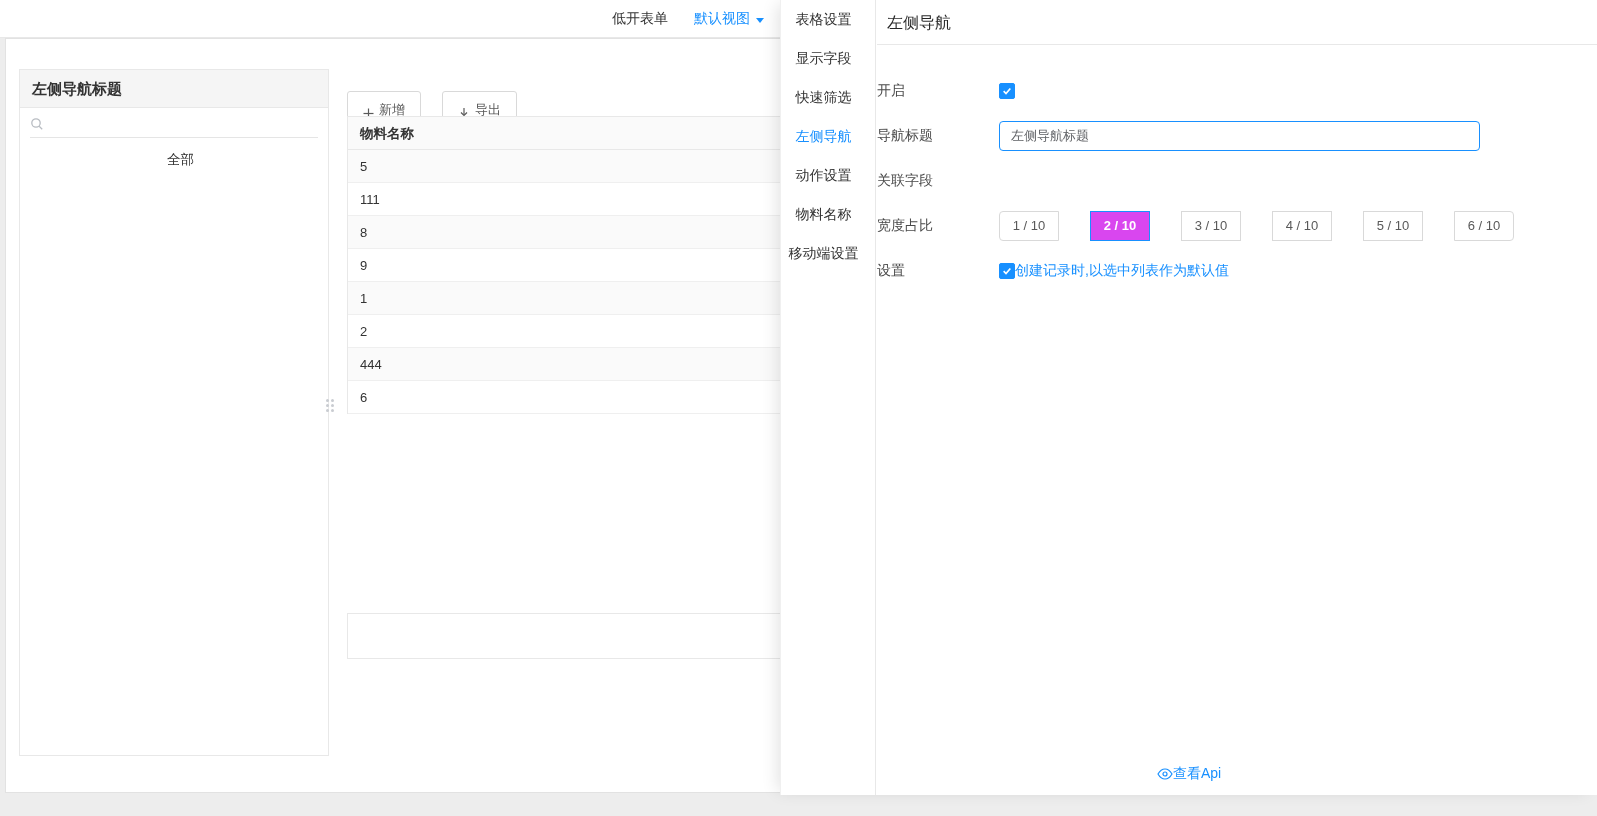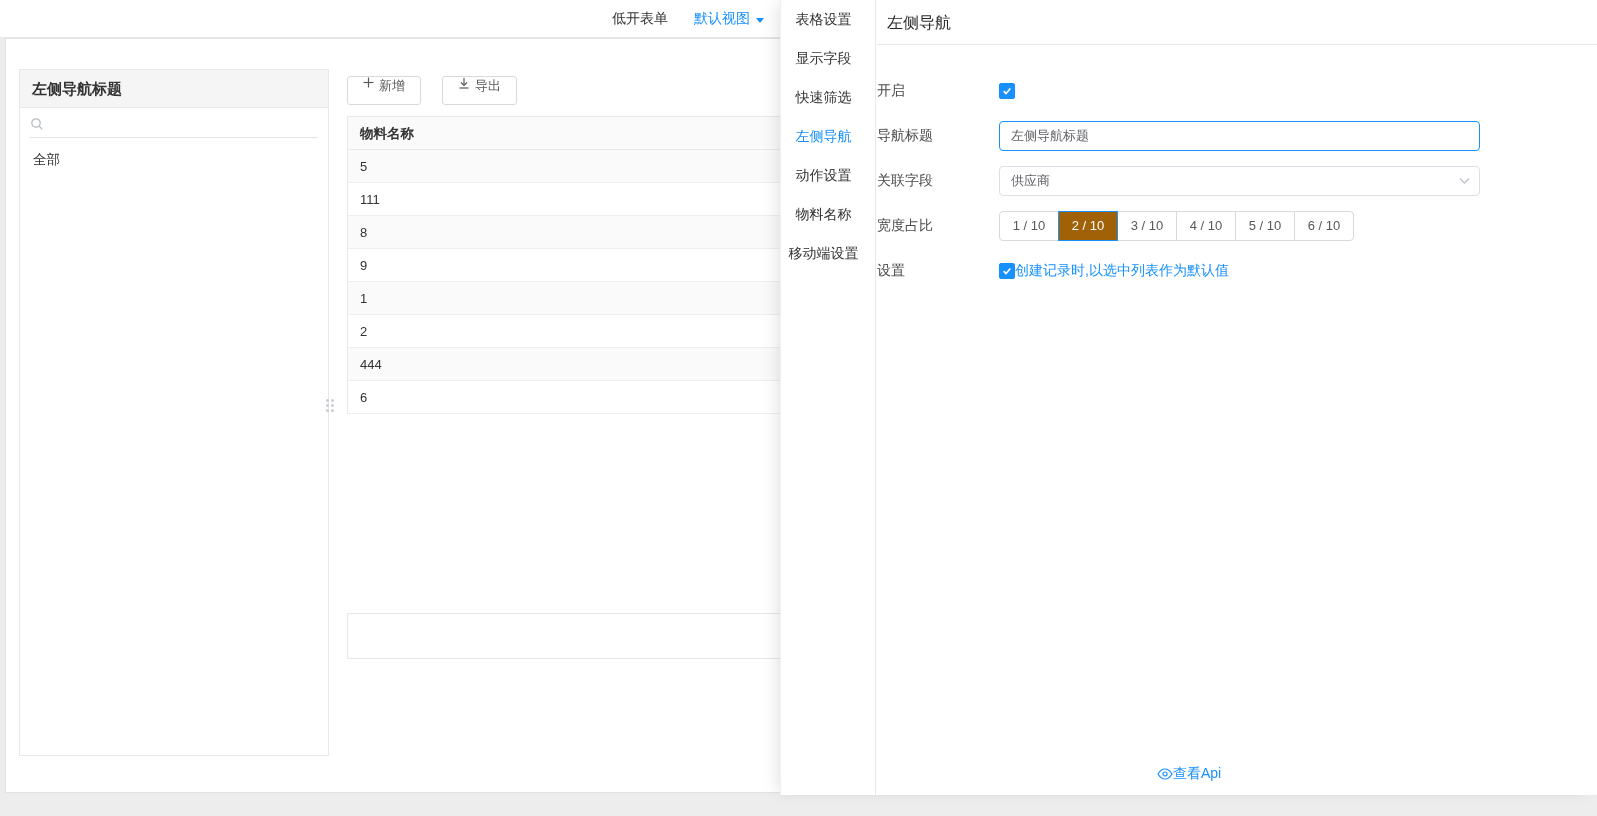--- a/index.html
+++ b/index.html
@@ -15,56 +15,56 @@
   .caret { width:0; height:0; border-left:4px solid transparent; border-right:4px solid transparent; border-top:5px solid #1890ff; margin-top:2px; }
 
   
   .main-panel { position:absolute; left:5px; top:38px; width:1592px; height:755px; background:#fff; border:1px solid #e2e2e2; border-right:none; }
 
   
   .left-nav { position:absolute; left:13px; top:30px; width:310px; height:687px; background:#fff; border:1px solid #e8e8e8; }
   .ln-header { height:38px; line-height:38px; padding:0 12px; background:#f5f5f5; border-bottom:1px solid #e8e8e8; font-size:15px; font-weight:bold; color:#333; }
   .ln-search { display:flex; align-items:center; gap:6px; margin:8px 10px 0 10px; padding-bottom:6px; border-bottom:1px solid #e5e5e5; }
   .ln-search input { border:none; outline:none; flex:1; font-size:13px; color:#333; background:transparent; }
-  .ln-list { padding-top:6px; }
+  .ln-list { padding-top:6px;text-align:center; }
   .ln-item { height:32px; line-height:32px; padding-left:13px; font-size:13.5px; color:#333; cursor:pointer; }
 
   
   .resize-handle { position:absolute; left:320px; top:360px; display:grid; grid-template-columns:repeat(2,3px); grid-auto-rows:3px; gap:2px; cursor:col-resize; }
   .resize-handle i { width:3px; height:3px; border-radius:50%; background:#c9ccd1; }
 
   
   .table-area { position:absolute; left:341px; top:30px; width:905px; height:687px; }
   .tbl-toolbar { position:absolute; left:0; top:7px; display:flex; gap:21px; }
-  .btn { display:inline-flex; align-items:flex-start; gap:5px; height:29px; padding:0 15px; background:#fff; border:1px solid #d9d9d9; border-radius:3px; font-size:13px; color:#595959; cursor:pointer; }
+  .btn { display:inline-flex; align-items:flex-end; gap:5px; height:29px; padding:0 15px; background:#fff; border:1px solid #d9d9d9; border-radius:3px; font-size:13px; color:#595959; cursor:pointer;margin-top:15px; }
   .btn svg { display:block; }
   .tbl { position:absolute; left:0; top:47px; width:100%; border:1px solid #e8e8e8; border-bottom:none; background:#fff; }
   .tbl-head { height:33px; line-height:33px; padding-left:12px; background:#fafafa; border-bottom:1px solid #e8e8e8; font-size:13.5px; font-weight:bold; color:#333; }
   .tbl-row { height:33px; line-height:33px; padding-left:12px; font-size:13px; color:#333; border-bottom:1px solid #efefef; cursor:pointer; }
   .tbl-row:nth-child(even) { background:#fafafa; }
   .tbl-footer { position:absolute; left:0; top:544px; width:100%; height:46px; border:1px solid #e8e8e8; background:#fff; }
 
   
   .drawer { position:absolute; left:780px; top:0; width:817px; height:795px; background:#fff; border-left:1px solid #f0f0f0; box-shadow:-6px 0 16px -4px rgba(0,0,0,0.12); }
   .drawer-menu { position:absolute; left:0; top:0; width:95px; height:100%; border-right:1px solid #e8e8e8; background:#fff; }
   .dm-item { height:39px; line-height:39px; text-align:center; padding-right:9px; font-size:14px; color:#333; cursor:pointer; white-space:nowrap; }
   .dm-item.active { color:#1890ff; }
   .drawer-content { position:absolute; left:96px; top:0; right:0; height:100%; }
   .dc-title { height:45px; line-height:45px; padding-left:10px; font-size:16px; color:rgba(0,0,0,0.85); border-bottom:1px solid #e8e8e8; }
   .dc-form { padding-top:31px; }
   .form-row { display:flex; align-items:center; height:30px; margin-bottom:15px; }
   .form-label { width:116px; text-align:left; font-size:14px; color:#4a4a4a; margin-right:6px; flex:none; }
   .text-input { width:481px; height:30px; border:1px solid #1890ff; border-radius:4px; padding:0 11px; font-size:13px; color:#606266; outline:none; font-family:"Liberation Sans",sans-serif; }
   .select { position:relative; width:481px; height:30px; border:1px solid #dcdfe6; border-radius:4px; padding:0 28px 0 11px; font-size:13px; color:#606266; display:flex; align-items:center; cursor:pointer; background:#fff; }
   .select .chev { position:absolute; right:9px; top:10px; }
-  .radio-group { display:flex; }
+  .radio-group { display:flex;gap:32px; }
   .radio-btn { width:60px; height:30px; line-height:28px; text-align:center; font-size:13px; color:#595959; background:#fff; border:1px solid #d9d9d9; margin-left:-1px; cursor:pointer; position:relative; }
   .radio-btn:first-child { margin-left:0; border-radius:4px 0 0 4px; }
   .radio-btn:last-child { border-radius:0 4px 4px 0; }
-  .radio-btn.active { background:#a16207; border-color:#1890ff; color:#fff; z-index:1; }
+  .radio-btn.active { background:#d946ef; border-color:#1890ff; color:#fff; z-index:1;font-weight:bold; }
   .checkbox { width:16px; height:16px; border-radius:2px; background:#1890ff; border:1px solid #1890ff; display:inline-flex; align-items:center; justify-content:center; cursor:pointer; flex:none; }
   .cb-text { margin-left:0; font-size:14px; color:#1890ff; cursor:pointer; }
   .drawer-footer { position:absolute; left:0; bottom:12px; width:100%; display:flex; align-items:center; justify-content:center; color:#1890ff; font-size:14px; cursor:pointer; }
 </style>
 </head>
 <body>
 
 <div class="screen">
 
   <div class="topbar">
@@ -165,26 +165,20 @@
           </span>
         </div>
 
         <div class="form-row">
           <div class="form-label">导航标题</div>
           <input class="text-input" type="text" value="左侧导航标题" style="">
         </div>
 
         <div class="form-row">
           <div class="form-label">关联字段</div>
-          <div class="select">
-            <span>供应商</span>
-            <svg class="chev" width="11" height="8" viewBox="0 0 11 8">
-              <polyline points="1,1.5 5.5,6 10,1.5" fill="none" stroke="#c0c4cc" stroke-width="1.4"></polyline>
-            </svg>
-          </div>
         </div>
 
         <div class="form-row">
           <div class="form-label">宽度占比</div>
           <div class="radio-group">
             <div class="radio-btn">1 / 10</div>
             <div class="radio-btn active">2 / 10</div>
             <div class="radio-btn">3 / 10</div>
             <div class="radio-btn">4 / 10</div>
             <div class="radio-btn">5 / 10</div>

